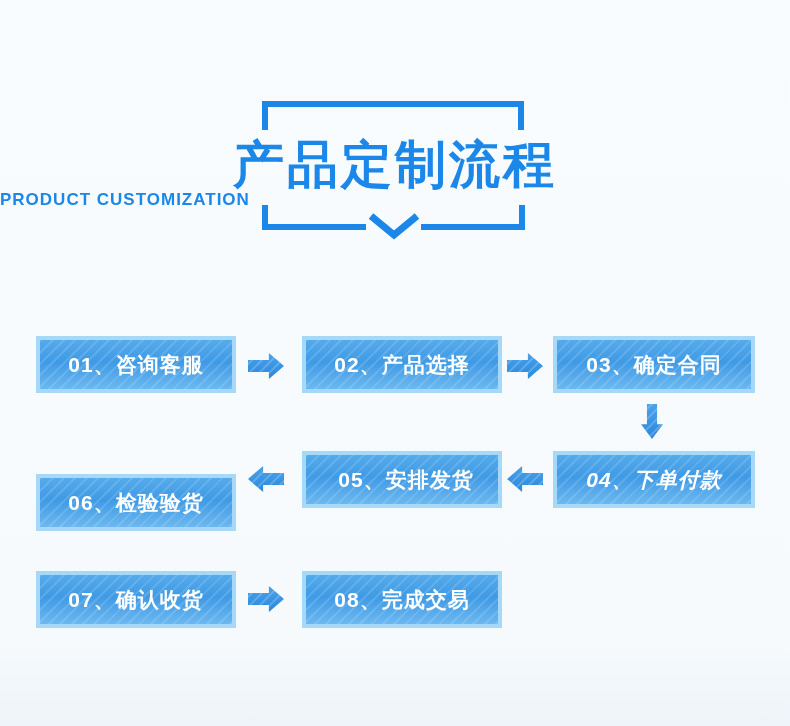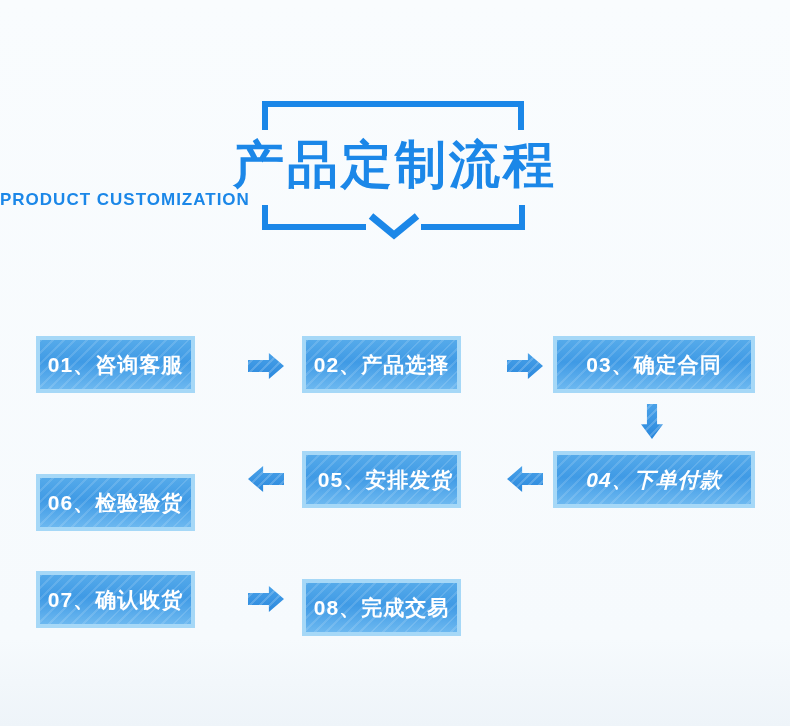--- a/index.html
+++ b/index.html
@@ -53,21 +53,21 @@
     letter-spacing: 1px;
   }
   .chevron {
     position: absolute;
     left: 368px; top: 212px;
   }
 
   
   .step {
     position: absolute;
-    width: 159px;
+    width: 200px;
     height: 57px;
     box-sizing: border-box;
     border: 4px solid #a6d8f7;
     background:
       repeating-linear-gradient(135deg, rgba(255,255,255,0.13) 0 2px, rgba(255,255,255,0) 2px 8px),
       linear-gradient(180deg, #55aaea 0%, #3f9ae5 45%, #6cb8f0 100%);
     color: #ffffff;
     display: flex;
     align-items: center;
     justify-content: center;
@@ -77,21 +77,21 @@
     white-space: nowrap;
   }
   .wide { width: 202px; }
   .s1 { left: 36px;  top: 336px; }
   .s2 { left: 302px; top: 336px; }
   .s3 { left: 553px; top: 336px; justify-content: center; }
   .s4 { left: 553px; top: 451px; font-style: italic; }
   .s5 { left: 302px; top: 451px; padding-left: 8px; }
   .s6 { left: 36px;  top: 451px; margin-top: 23px; }
   .s7 { left: 36px;  top: 571px; }
-  .s8 { left: 302px; top: 571px; margin-top: 8px; }
+  .s8 { left: 302px; top: 571px; }
 
   
   .arrow {
     position: absolute;
     background:
       repeating-linear-gradient(135deg, rgba(255,255,255,0.18) 0 2px, rgba(255,255,255,0) 2px 7px),
       linear-gradient(180deg, #4aa2e9 0%, #2a88dd 100%);
   }
   .arrow.right, .arrow.left { width: 36px; height: 26px; }
   .arrow.right { clip-path: polygon(0 27%, 58% 27%, 58% 0, 100% 50%, 58% 100%, 58% 73%, 0 73%); }

